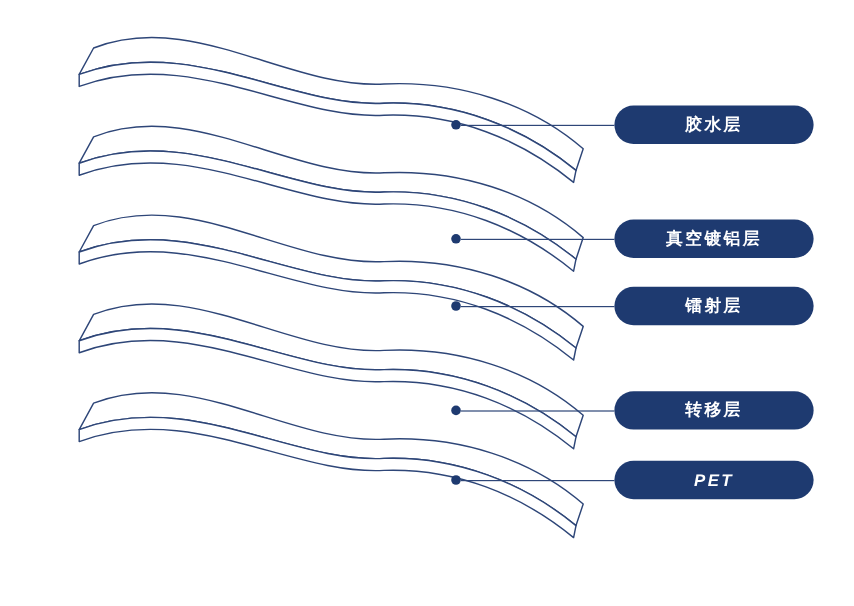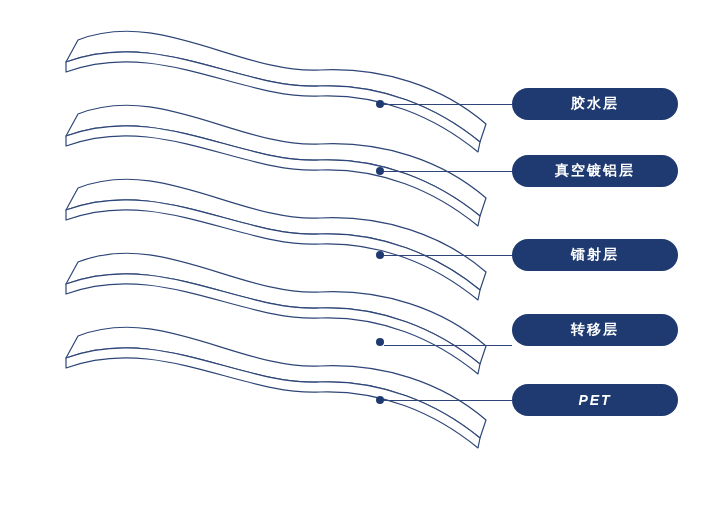--- a/index.html
+++ b/index.html
@@ -49,23 +49,23 @@
     color: #ffffff;
     font-size: 14px;
     font-weight: bold;
     letter-spacing: 2px;
     display: flex;
     align-items: center;
     justify-content: center;
     box-sizing: border-box;
   }
   .row-1 { top: 88px; }
-  .row-2 { top: 155px; }
+  .row-2 { top: 183px; }
   .row-3 { top: 239px; }
-  .row-4 { top: 314px; align-items: flex-end; }
+  .row-4 { top: 326px; }
   .row-5 { top: 384px; font-style: italic; }
 </style>
 </head>
 <body>
 
 <div class="canvas">
 
   <svg class="sheets-svg" width="712" height="505" viewBox="0 0 712 505">
     <defs>
       <g id="sheet" fill="#ffffff" stroke="#2e4678" stroke-width="1.2" stroke-linejoin="round">

